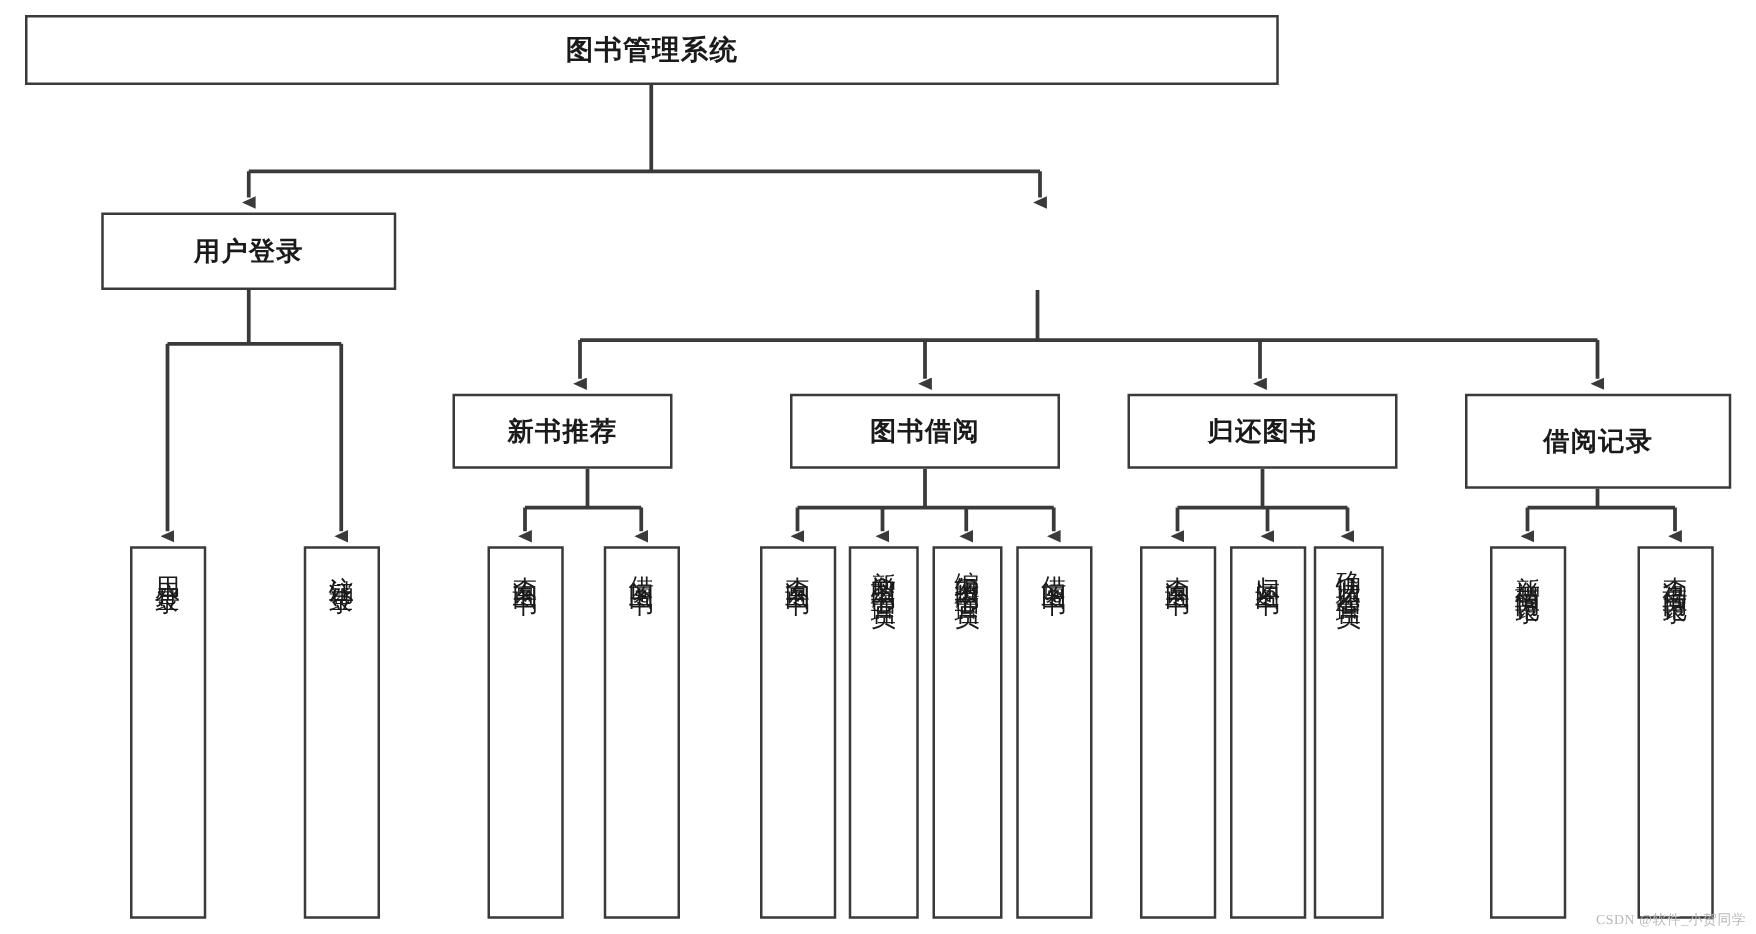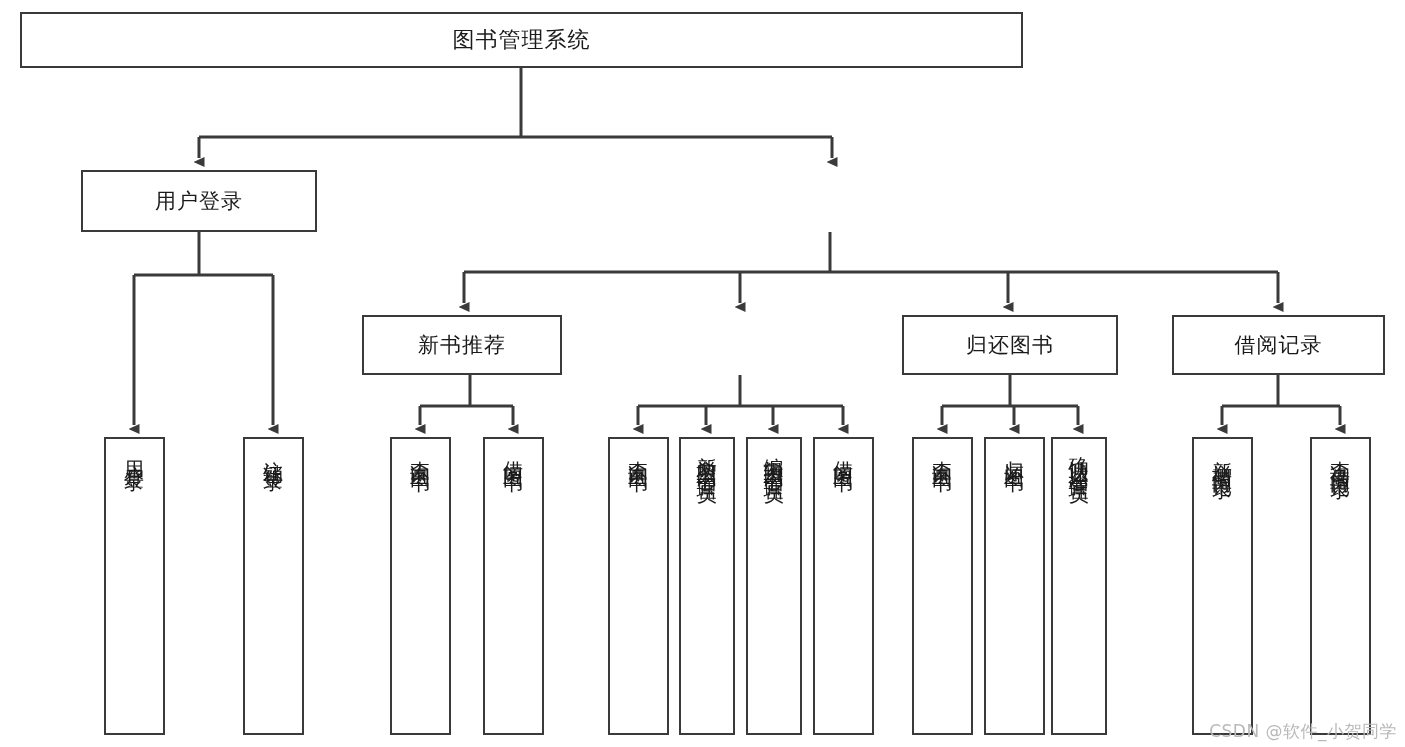--- a/index.html
+++ b/index.html
@@ -34,20 +34,21 @@
     border: 2.5px solid #3a3a3a;
     display: flex;
     align-items: center;
     justify-content: center;
     color: #1a1a1a;
   }
   .node-h {
     font-size: 21px;
     letter-spacing: 1px;
     white-space: nowrap;
+    font-weight: bold;
   }
   .node-root {
     font-size: 22px;
   }
   .node-leaf {
     font-size: 20px;
     align-items: flex-start;
     justify-content: center;
     padding-top: 6px;
   }
@@ -55,24 +56,25 @@
     writing-mode: vertical-rl;
     text-orientation: upright;
     letter-spacing: 4px;
     line-height: 1;
     display: block;
   }
   .watermark {
     position: absolute;
     right: 8px;
     bottom: 4px;
-    font-size: 17px;
+    font-size: 11px;
     color: #b9b9b9;
     white-space: nowrap;
     letter-spacing: 0.5px;
+    font-family: Liberation Serif, serif;
   }
 </style>
 </head>
 <body>
 
 <div id="diagram-root">
 
   <svg class="connectors" viewBox="0 0 1405 747" xmlns="http://www.w3.org/2000/svg">
     <defs>
       <marker id="arrow" markerWidth="10" markerHeight="11" refX="1" refY="5.5" orient="auto" markerUnits="userSpaceOnUse">
@@ -124,27 +126,30 @@
   </svg>
 
   <div class="node node-h node-root" style="left:20px; top:12px; width:1003px; height:56px;">
     <span>图书管理系统</span>
   </div>
 
   <div class="node node-h" style="left:81px; top:170px; width:236px; height:62px;">
     <span>用户登录</span>
   </div>
 
-  <div class="node node-h" style="left:362px; top:315px; width:200px; height:60px;">
+  <div class="node node-h" style="left:362px; top:315px; width:176px; height:60px;">
     <span>新书推荐</span>
+  </div>
+  <div class="node node-h" style="left:632px; top:315px; width:216px; height:60px;">
+    <span>图书借阅</span>
   </div>
   <div class="node node-h" style="left:902px; top:315px; width:216px; height:60px;">
     <span>归还图书</span>
   </div>
-  <div class="node node-h" style="left:1172px; top:315px; width:213px; height:60px;text-align:center;">
+  <div class="node node-h" style="left:1172px; top:315px; width:213px; height:76px;text-align:center;">
     <span>借阅记录</span>
   </div>
 
   <div class="node node-leaf" style="left:104px; top:437px; width:61px; height:298px;">
     <span class="vtext">用户登录</span>
   </div>
   <div class="node node-leaf" style="left:243px; top:437px; width:61px; height:298px;">
     <span class="vtext">注销登录</span>
   </div>
 

